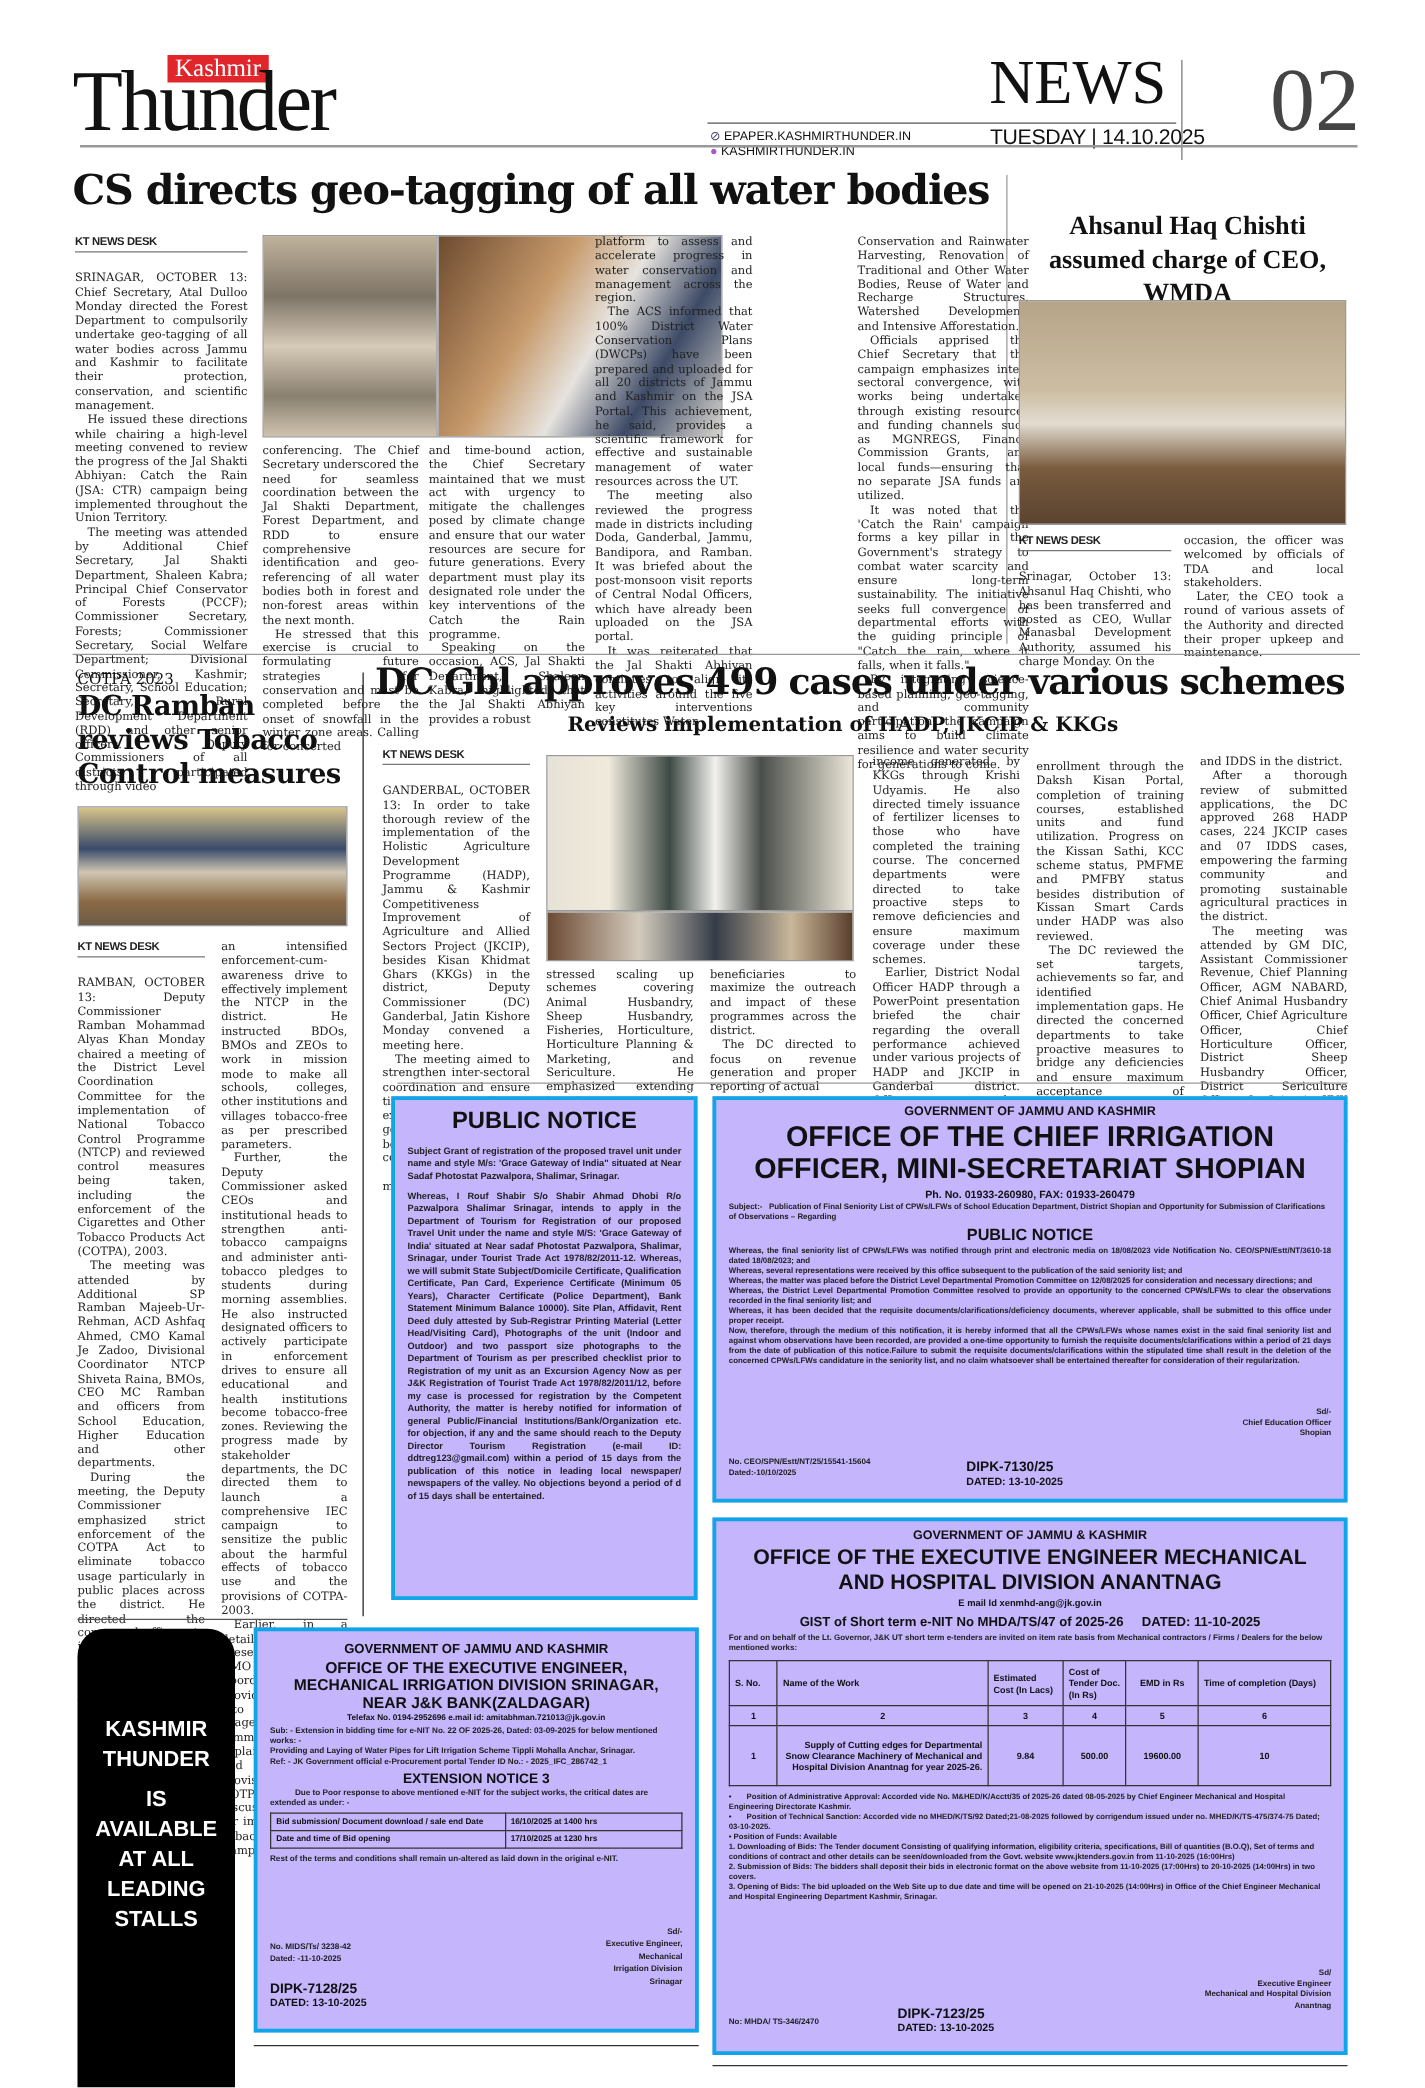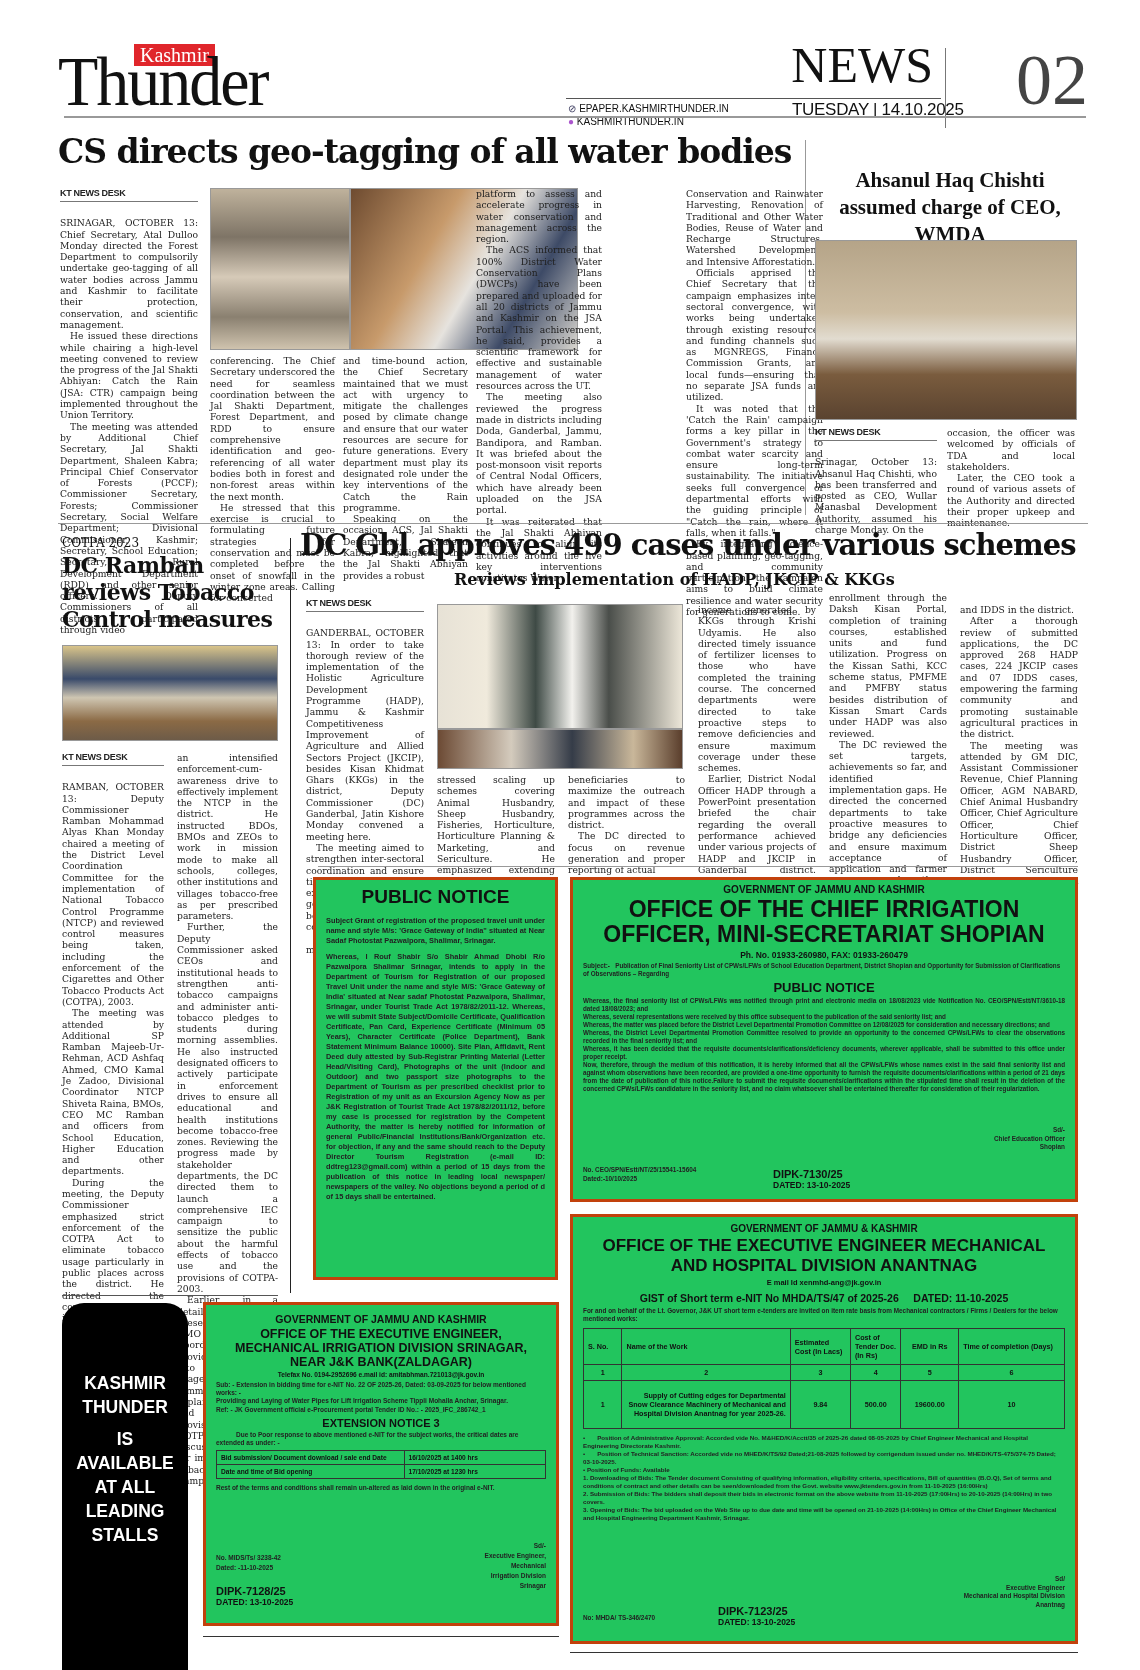--- a/index.html
+++ b/index.html
@@ -4,21 +4,21 @@
 <style>
 *{box-sizing:border-box;margin:0;padding:0}
 body{width:1140px;height:1670px;background:#fff;font-family:"DejaVu Serif",serif;color:#111;position:relative;overflow:hidden}
 .abs{position:absolute}
 .col{font-size:9.2px;line-height:11.3px;text-align:justify;hyphens:auto;color:#222}
 .col p{text-indent:10px}
 .col p.first{text-indent:0}
 .desk{font-family:"Liberation Sans",sans-serif;font-weight:bold;font-size:9px;border-bottom:1px solid #777;padding-bottom:2px;margin-bottom:15px;letter-spacing:-.3px}
 .photo{background:linear-gradient(135deg,#8a7a66,#c9b9a0 40%,#6b6458 70%,#a39482);border:1px solid #999}
 .sans{font-family:"Liberation Sans",sans-serif}
-.notice{border:3px solid #c2410c;background:#22c55e;font-family:"Liberation Sans",sans-serif}
+.notice{border:3px solid #0ea5e9;background:#c4b5fd;font-family:"Liberation Sans",sans-serif}
 .nt{font-size:7.6px;line-height:9.6px;font-weight:bold;color:#222}
 .hr{position:absolute;height:2px;background:#999}
 table.t{border-collapse:collapse;width:100%;font-size:7.2px;font-weight:bold}
 table.t td{border:1px solid #333;padding:3px 4px;vertical-align:middle}
 </style>
 </head>
 <body>
 
 <div class="abs" style="left:58px;top:44px;width:1030px;height:60px;">
   <div class="abs" style="left:76px;top:0;background:#e0262b;color:#fff;font-family:'Liberation Serif',serif;font-size:20px;padding:0 6px;line-height:22px;">Kashmir</div>
@@ -116,21 +116,21 @@
   <p class="first">stressed scaling up schemes covering Animal Husbandry, Sheep Husbandry, Fisheries, Horticulture, Horticulture Planning &amp; Marketing, and Sericulture. He emphasized extending benefits to more</p>
 </div>
 <div class="abs col" style="left:568px;top:774px;width:117px;">
   <p class="first">beneficiaries to maximize the outreach and impact of these programmes across the district.</p>
   <p>The DC directed to focus on revenue generation and proper reporting of actual</p>
 </div>
 <div class="abs col" style="left:698px;top:604px;width:118px;">
   <p class="first">income generated by KKGs through Krishi Udyamis. He also directed timely issuance of fertilizer licenses to those who have completed the training course. The concerned departments were directed to take proactive steps to remove deficiencies and ensure maximum coverage under these schemes.</p>
   <p>Earlier, District Nodal Officer HADP through a PowerPoint presentation briefed the chair regarding the overall performance achieved under various projects of HADP and JKCIP in Ganderbal district. Officers present also provided a detailed overview of the progress achieved under HADP, JKCIP and KKGs including farmer registration and</p>
 </div>
-<div class="abs col" style="left:829px;top:592px;width:118px;">
+<div class="abs col" style="left:829px;top:608px;width:118px;">
   <p class="first">enrollment through the Daksh Kisan Portal, completion of training courses, established units and fund utilization. Progress on the Kissan Sathi, KCC scheme status, PMFME and PMFBY status besides distribution of Kissan Smart Cards under HADP was also reviewed.</p>
   <p>The DC reviewed the set targets, achievements so far, and identified implementation gaps. He directed the concerned departments to take proactive measures to bridge any deficiencies and ensure maximum acceptance of application and farmer coverage under these schemes.</p>
   <p>Later, the DC reviewed and accorded approval to cases submitted under HADP, JKCIP</p>
 </div>
 <div class="abs col" style="left:960px;top:604px;width:118px;">
   <p class="first">and IDDS in the district.</p>
   <p>After a thorough review of submitted applications, the DC approved 268 HADP cases, 224 JKCIP cases and 07 IDDS cases, empowering the farming community and promoting sustainable agricultural practices in the district.</p>
   <p>The meeting was attended by GM DIC, Assistant Commissioner Revenue, Chief Planning Officer, AGM NABARD, Chief Animal Husbandry Officer, Chief Agriculture Officer, Chief Horticulture Officer, District Sheep Husbandry Officer, District Sericulture Officer, Sr. Scientist KVK Ganderbal, Assistant Director Fisheries, Area Marketing Officer Horticulture (P&amp;M) and Lead District Manager.</p>
 </div>
 <div class="hr" style="left:318px;top:866px;width:760px;height:1px;"></div>

